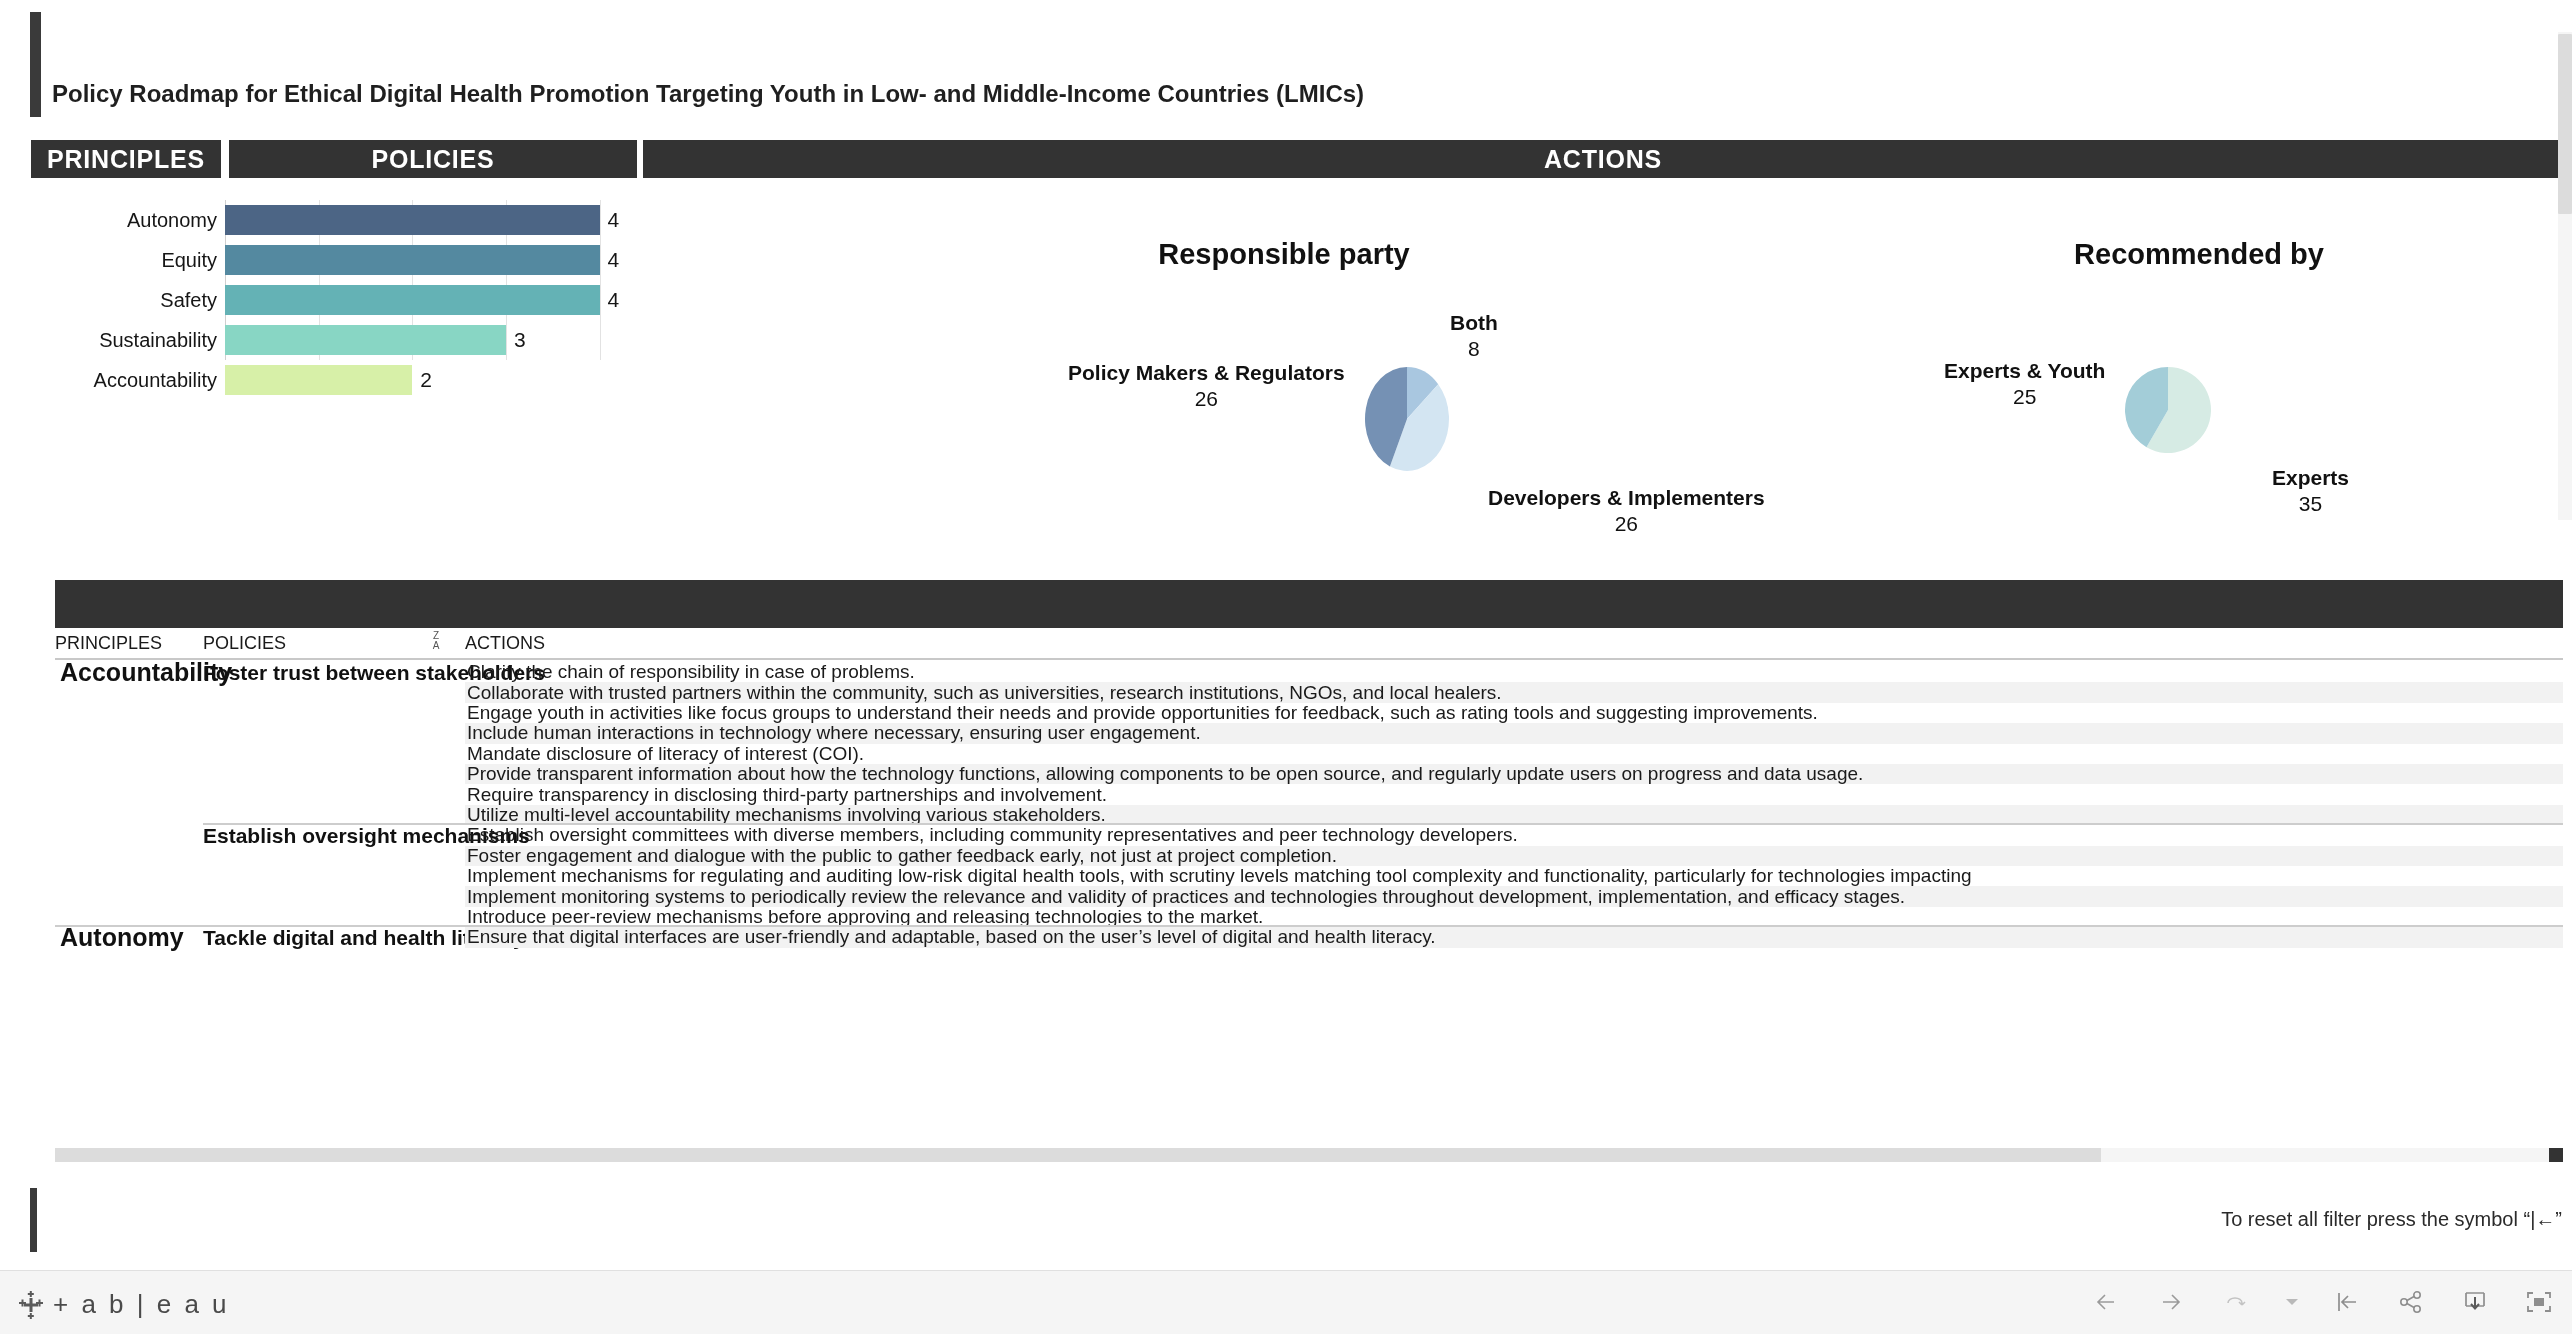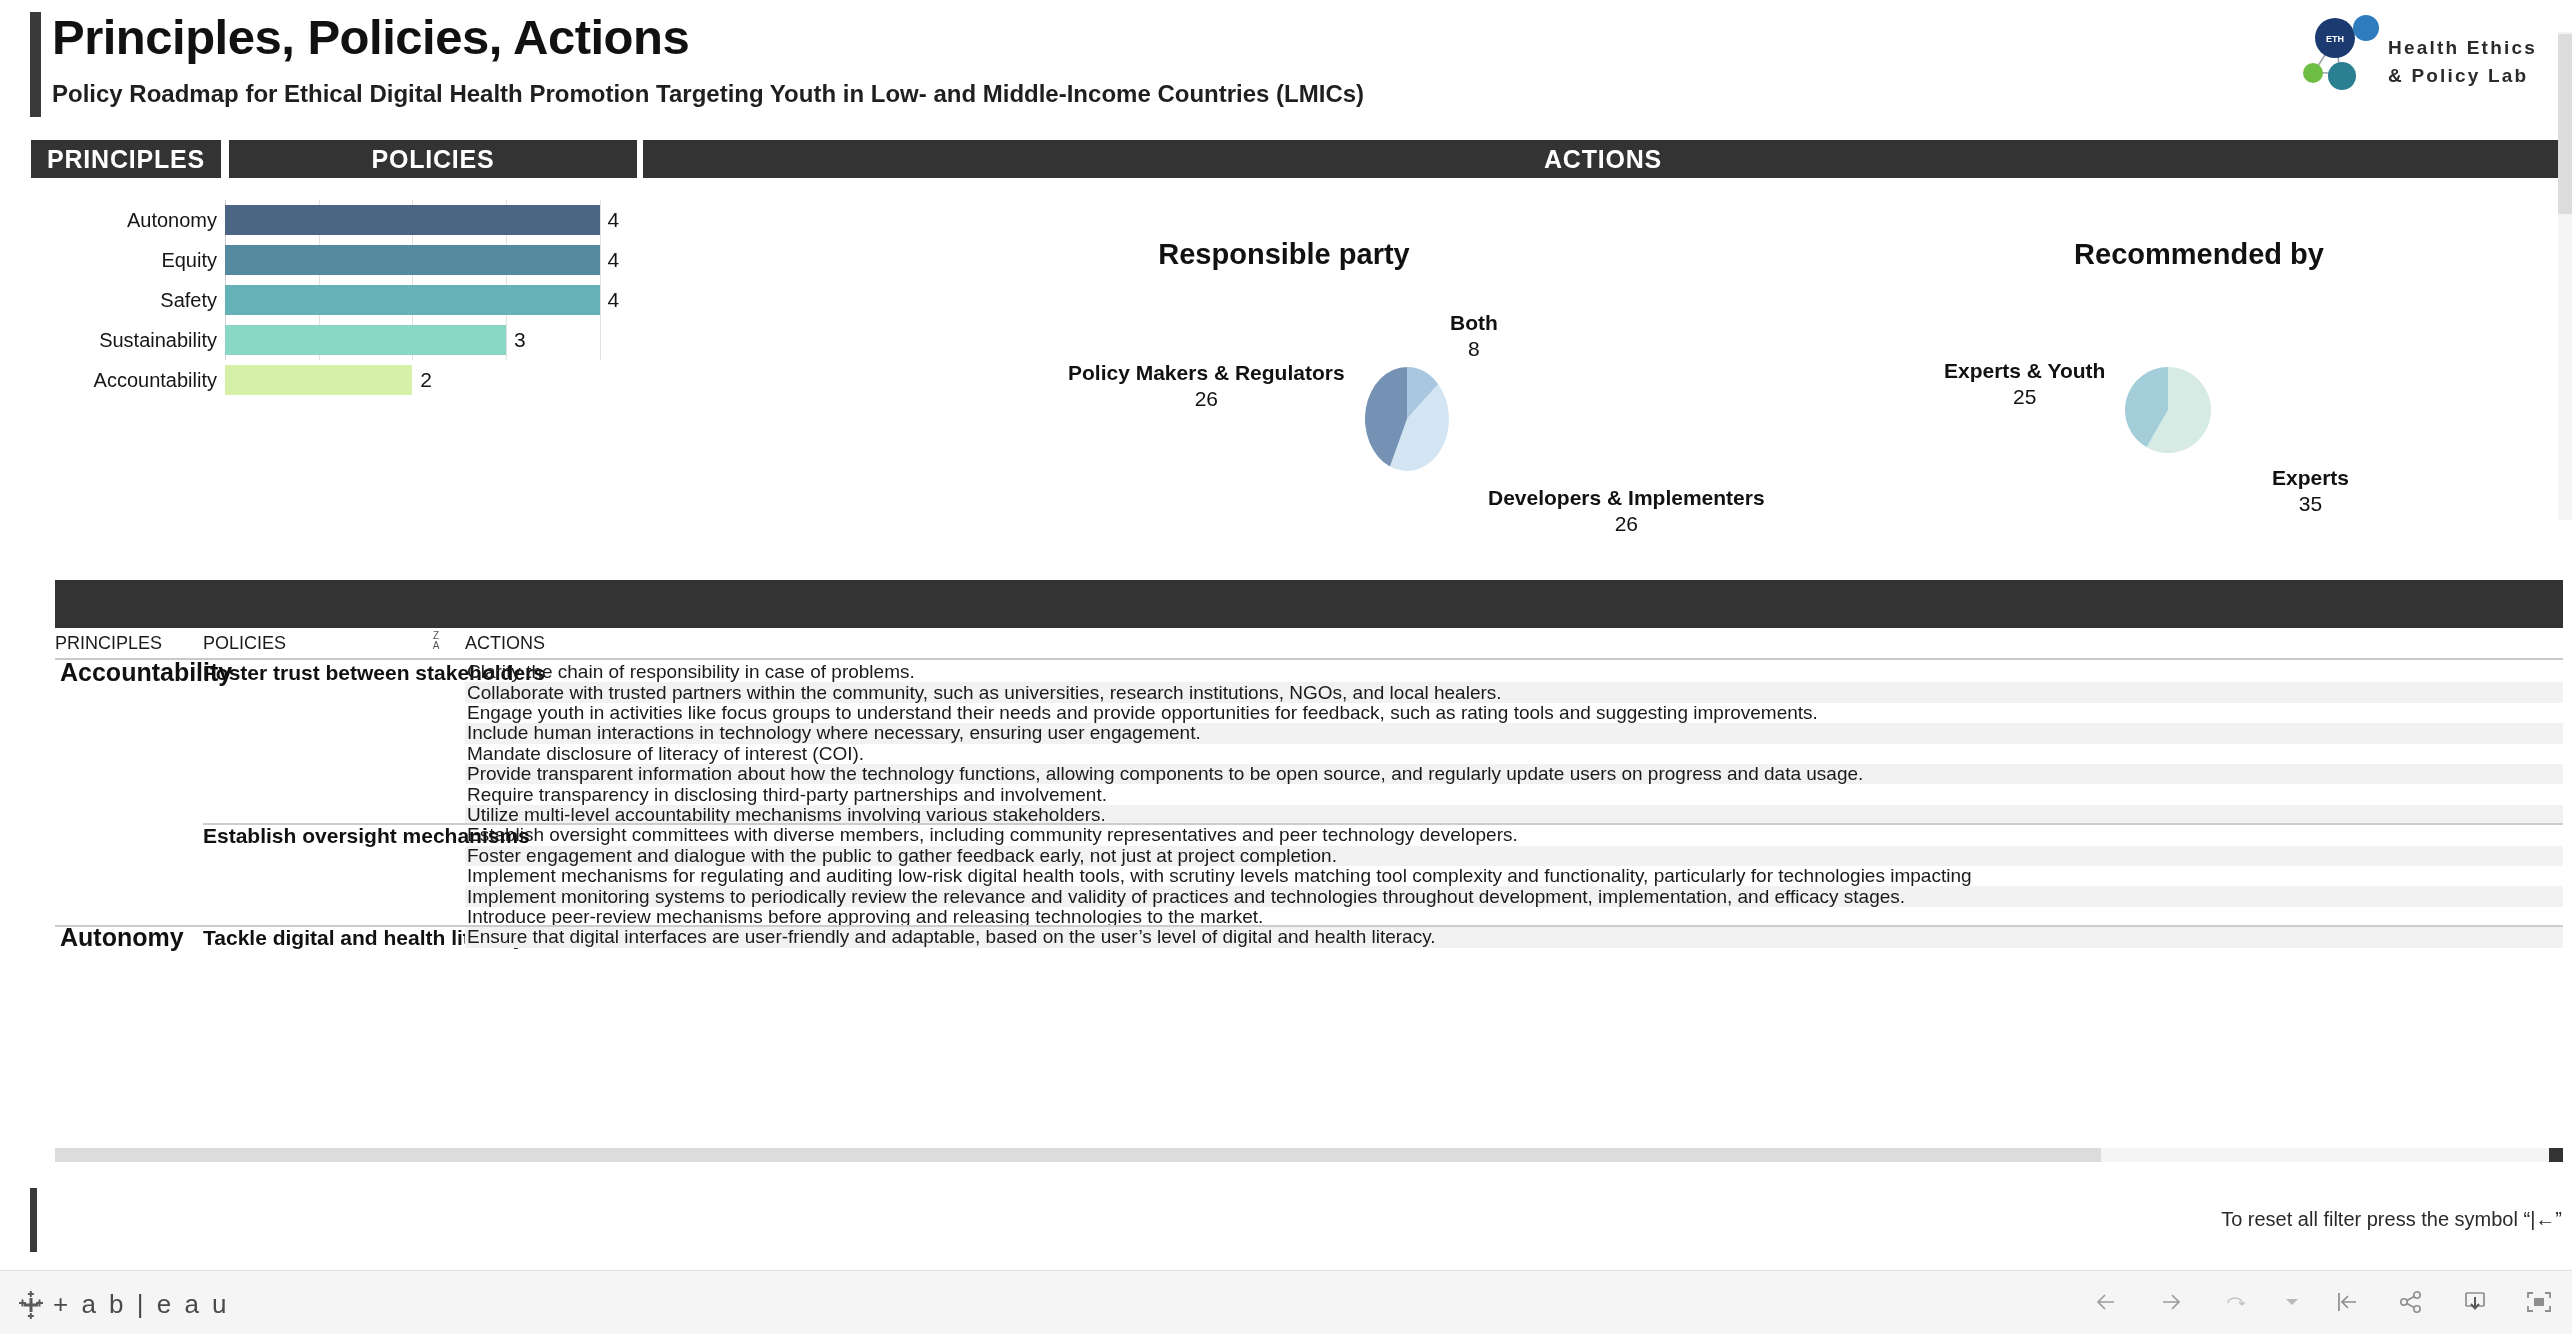--- a/index.html
+++ b/index.html
@@ -177,40 +177,22 @@
     color: #9a9a9a;
   }
   #ticons .ic { width: 34px; height: 34px; display: flex; align-items: center; justify-content: center; }
 </style>
 </head>
 <body>
 
 <div id="root">
 
   <div class="hdr-rule"></div>
-  <div class="title">Principles, Policies, Actions</div>
   <div class="subtitle">Policy Roadmap for Ethical Digital Health Promotion Targeting Youth in Low- and Middle-Income Countries (LMICs)</div>
 
-  <div class="logo">
-    <svg width="92" height="78" viewBox="0 0 92 78">
-      <line x1="40" y1="26" x2="70" y2="16" stroke="#9aa4ae" stroke-width="1.6"></line>
-      <line x1="40" y1="26" x2="18" y2="60" stroke="#9aa4ae" stroke-width="1.6"></line>
-      <line x1="40" y1="26" x2="44" y2="62" stroke="#9aa4ae" stroke-width="1.6"></line>
-      <line x1="18" y1="60" x2="44" y2="62" stroke="#9aa4ae" stroke-width="1.6"></line>
-      <circle cx="39" cy="26" r="20" fill="#1b3a70"></circle>
-      <circle cx="70" cy="16" r="13" fill="#2e7cbd"></circle>
-      <circle cx="17" cy="61" r="10" fill="#6fbe44"></circle>
-      <circle cx="46" cy="64" r="14" fill="#2a7f91"></circle>
-      <text x="39" y="30" font-family="Liberation Sans, sans-serif" font-size="9" font-weight="700" fill="#ffffff" text-anchor="middle">ETH</text>
-    </svg>
-    <div class="logo-txt">
-      <span>Health Ethics</span><br>
-      <span>&amp; Policy Lab</span>
-    </div>
-  </div>
 
   <div class="banner" id="banner-principles">PRINCIPLES</div>
   <div class="banner" id="banner-policies">POLICIES</div>
   <div class="banner" id="banner-actions">ACTIONS</div>
 
   <div id="grid">
       <i class="first" style="left: 0px;"></i>
       <i style="left: 93.6364px;"></i>
       <i style="left: 187.273px;"></i>
       <i style="left: 280.909px;"></i>

